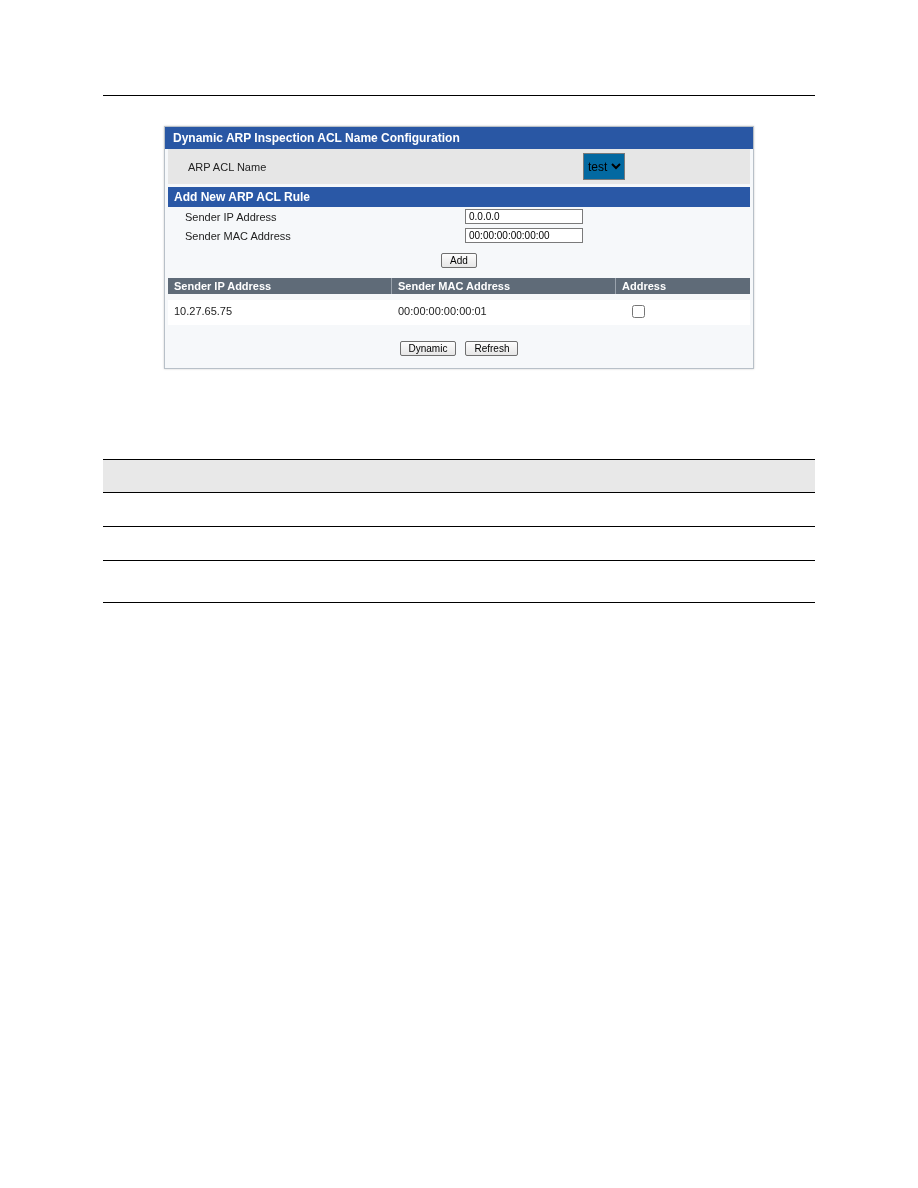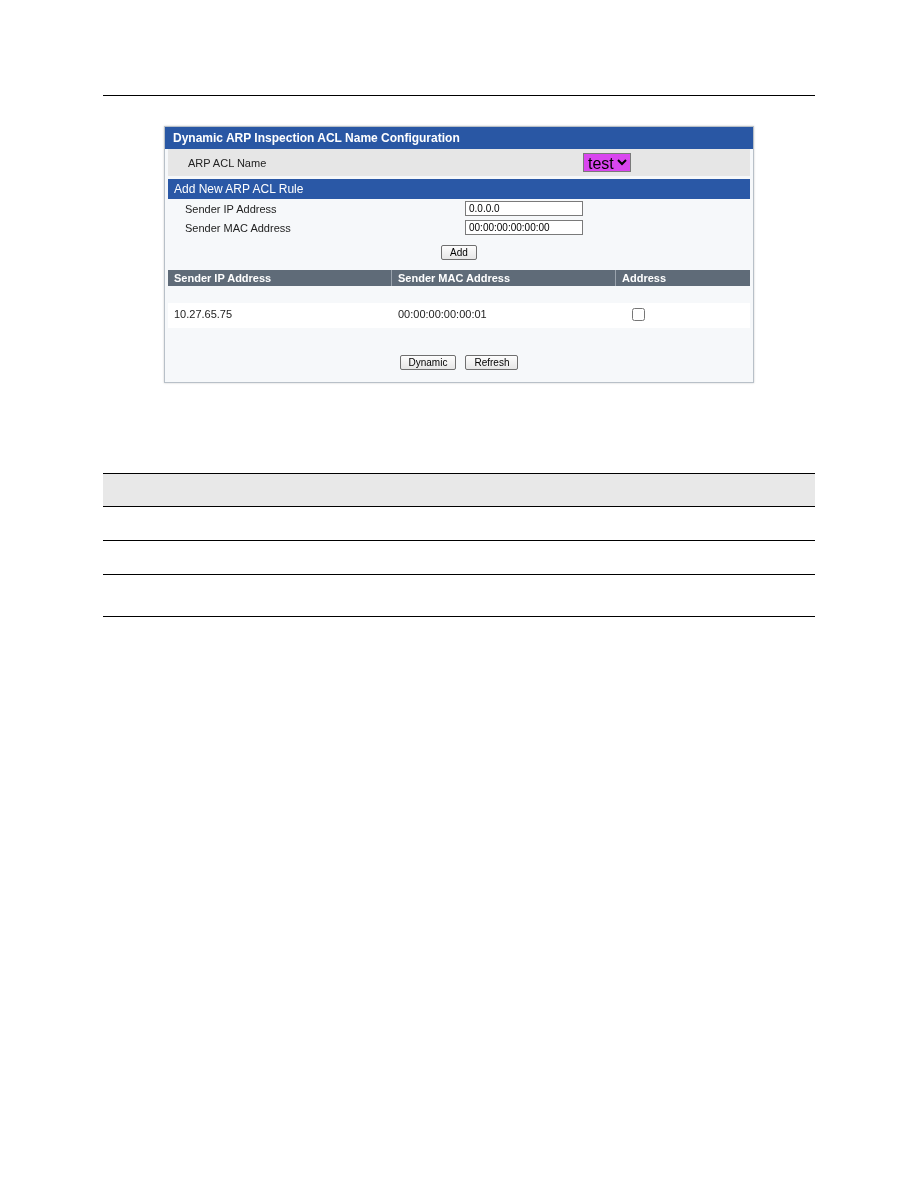--- a/index.html
+++ b/index.html
@@ -24,21 +24,21 @@
     .title-bar {
       background: #2957a4;
       color: #fff;
       font-weight: bold;
       padding: 4px 8px;
       font-size: 12px;
     }
     .section-bar {
       background: #2a58a6;
       color: #fff;
-      font-weight: normal;
+      font-weight: bold;
       padding: 3px 6px;
       font-size: 12px;
       margin: 0 3px;
     }
     .field-row {
       display: flex;
       align-items: center;
       padding: 2px 8px 2px 20px;
       background: #f6f8fa;
       font-size: 11px;
@@ -47,24 +47,24 @@
     .field-row .lbl { width: 280px; }
     .field-row-grey {
       background: #e6e6e6;
       margin: 0 3px 3px 3px;
       padding: 4px 24px 4px 20px;
       display: flex;
       align-items: center;
     }
     .field-row-grey .lbl { width: 395px; font-size: 11px; color: #222; }
     select.small {
-      font-size: 16px;
+      font-size: 12px;
       border: 1px solid #7a7a7a;
-      background: #d946ef;
-      height: 19px;
+      background: #0369a1;
+      height: 27px;
     }
     input[type=text].txt {
       width: 118px;
       font-size: 10px;
       padding: 1px 3px;
       border: 1px solid #7a7a7a;
       height: 15px;
     }
     .btn-row {
       text-align: center;
@@ -85,21 +85,21 @@
       color: #fff;
       font-weight: bold;
       font-size: 11px;
       margin: 0 3px;
     }
     .tbl-head .c1 { width: 224px; padding: 2px 6px; border-right: 1px solid #9aa3ad; }
     .tbl-head .c2 { width: 224px; padding: 2px 6px; border-right: 1px solid #9aa3ad; }
     .tbl-head .c3 { flex: 1; padding: 2px 6px; }
     .tbl-body {
       display: flex;
-      margin: 17px 3px;
+      margin: 6px 3px;
       background: #fff;
       padding: 3px 0;
       font-size: 11px;
       color: #222;
     }
     .tbl-body .c1 { width: 224px; padding: 2px 6px; }
     .tbl-body .c2 { width: 224px; padding: 2px 6px; }
     .tbl-body .c3 { flex: 1; padding: 2px 6px; }
     .tbl-body input[type=checkbox] { margin-left: 10px; }
     .btn-group {

